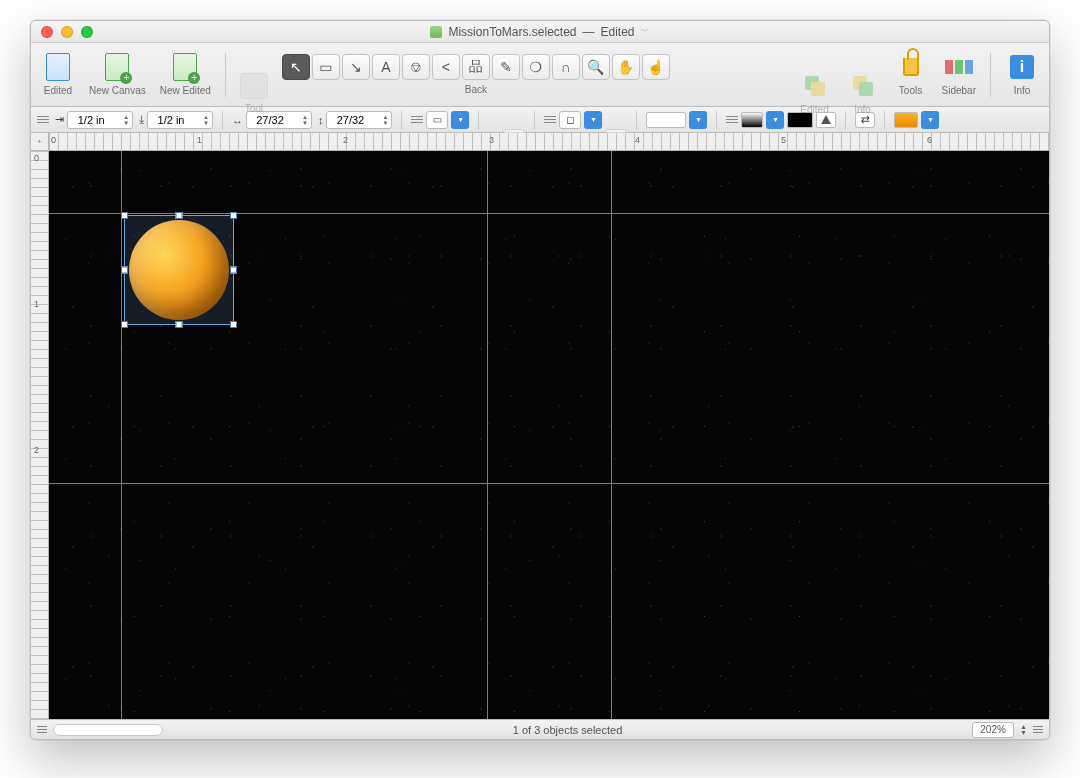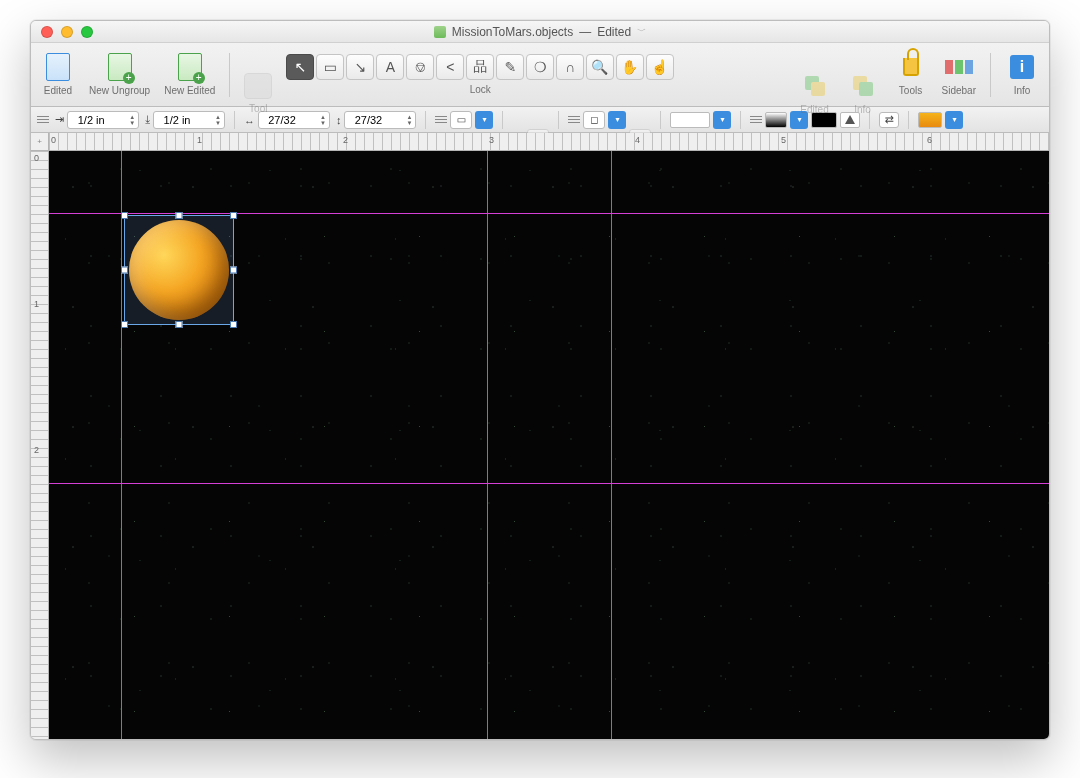--- a/index.html
+++ b/index.html
@@ -41,21 +41,21 @@
   .ungroup-icon span:nth-child(1){background:#e26d6d;}
   .ungroup-icon span:nth-child(2){background:#6cc46c;}
   .ungroup-icon span:nth-child(3){background:#6ca4e2;}
   .info-icon{width:24px;height:24px;background:#3b8de0;color:#fff;border-radius:3px;font-weight:bold;font-size:16px;display:flex;align-items:center;justify-content:center;}
   
   .inspector { height: 26px; background: linear-gradient(#f2f2f2,#e3e3e3); border-bottom: 1px solid #bcbcbc; display: flex; align-items: center; padding: 0 6px; gap: 6px; font-size: 11px; color: #444; }
   .ins-chunk { display:flex; align-items:center; gap:3px; }
   .ins-sep { width:1px; height:18px; background:#c9c9c9; margin: 0 3px; }
   .lines3 { display:flex; flex-direction:column; gap:2px; width:12px;}
   .lines3 span{height:1px;background:#888;}
-  .stepper-field { display:flex; align-items:center; background:#fff; border:1px solid #bbb; border-radius:3px; height:18px; padding: 0 3px; gap:18px; }
+  .stepper-field { display:flex; align-items:center; background:#fff; border:1px solid #bbb; border-radius:3px; height:18px; padding: 0 3px; gap:12px; }
   .stepper-field input { border:none; width:40px; font-size:11px; text-align:center; outline:none; background:transparent; }
   .stepper-arrows { display:flex; flex-direction:column; font-size:6px; line-height:6px; color:#666; }
   .well { width:22px; height:18px; border:1px solid #bbb; border-radius:3px; background:#fff; display:flex;align-items:center;justify-content:center; font-size:10px;}
   .blue-dd { width:18px; height:18px; background:#3b8de0; border-radius:3px; color:#fff; display:flex; align-items:center; justify-content:center; font-size:8px;}
   .swatch-white { width:40px;height:16px;background:#fff;border:1px solid #bbb;border-radius:2px;}
   .swatch-black { width:26px;height:16px;background:#000;border:1px solid #bbb;border-radius:2px;}
   .swatch-orange { width:24px;height:16px;background:linear-gradient(#f5b31a,#e88a0f);border:1px solid #bbb;border-radius:2px;}
   .grad-btn { width:22px;height:16px;background:linear-gradient(#fff,#000);border:1px solid #bbb;border-radius:2px;}
   .tri-btn { width:20px;height:16px;border:1px solid #bbb;border-radius:2px;background:#fff; position:relative;}
   .tri-btn::after{content:"";position:absolute;left:4px;top:2px;width:0;height:0;border-left:5px solid transparent;border-right:5px solid transparent;border-bottom:9px solid #555;}
@@ -101,41 +101,41 @@
 <div class="window">
 
   <div class="titlebar">
     <div class="traffic">
       <div class="tl"></div>
       <div class="tl y"></div>
       <div class="tl g"></div>
     </div>
     <div class="title">
       <span class="ficon"></span>
-      <span>MissionToMars.objects</span>
+      <span>MissionToMars.selected</span>
       <span>—</span>
       <span>Edited</span>
       <span class="chev">﹀</span>
     </div>
   </div>
 
   <div class="toolbar">
     <div class="tb-group">
       <div class="tb-icon">
           <div class="icon-doc"></div>
         </div>
       <div class="tb-label">Edited</div>
     </div>
     <div class="tb-group">
       <div class="tb-icon">
           <div class="icon-doc green">
             <div class="plus">+</div>
           </div>
         </div>
-      <div class="tb-label">New Ungroup</div>
+      <div class="tb-label">New Canvas</div>
     </div>
     <div class="tb-group">
       <div class="tb-icon">
           <div class="icon-doc green2">
             <div class="plus">+</div>
           </div>
         </div>
       <div class="tb-label">New Edited</div>
     </div>
 
@@ -155,21 +155,21 @@
         <div class="tb-btn">⎊</div>
         <div class="tb-btn">&lt;</div>
         <div class="tb-btn">品</div>
         <div class="tb-btn">✎</div>
         <div class="tb-btn">❍</div>
         <div class="tb-btn">∩</div>
         <div class="tb-btn">🔍</div>
         <div class="tb-btn">✋</div>
         <div class="tb-btn">☝</div>
       </div>
-      <div class="tb-label">Lock</div>
+      <div class="tb-label">Back</div>
     </div>
 
     <div class="spacer"></div>
 
     <div class="tb-group disabled">
       <div class="tb-icon">
           <div class="front-icon"></div>
         </div>
       <div class="tb-label">Edited</div>
     </div>
@@ -336,14 +336,32 @@
         <div class="handle" style="left:-4px;top:50%;transform:translateY(-50%)"></div>
         <div class="handle" style="right:-4px;top:50%;transform:translateY(-50%)"></div>
         <div class="handle" style="left:-4px;bottom:-4px"></div>
         <div class="handle" style="left:50%;bottom:-4px;transform:translateX(-50%)"></div>
         <div class="handle" style="right:-4px;bottom:-4px"></div>
       </div>
       <div class="planet" style="left:80px; top:69px; width:100px; height:100px;"></div>
     </div>
   </div>
 
+  <div class="statusbar">
+    <div class="lines3" style="width:10px">
+        <span></span>
+        <span></span>
+        <span></span>
+      </div>
+    <div class="scroll-thumb" style="width:110px"></div>
+    <div style="flex:1;text-align:center">1 of 3 objects selected</div>
+    <div class="zoom-box">
+        <span>202%</span>
+      </div>
+    <div class="stepper-arrows" style="font-size:7px">▲<br>▼</div>
+    <div class="lines3" style="width:10px">
+        <span></span>
+        <span></span>
+        <span></span>
+      </div>
+  </div>
 
 </div>
 
 </body></html>

